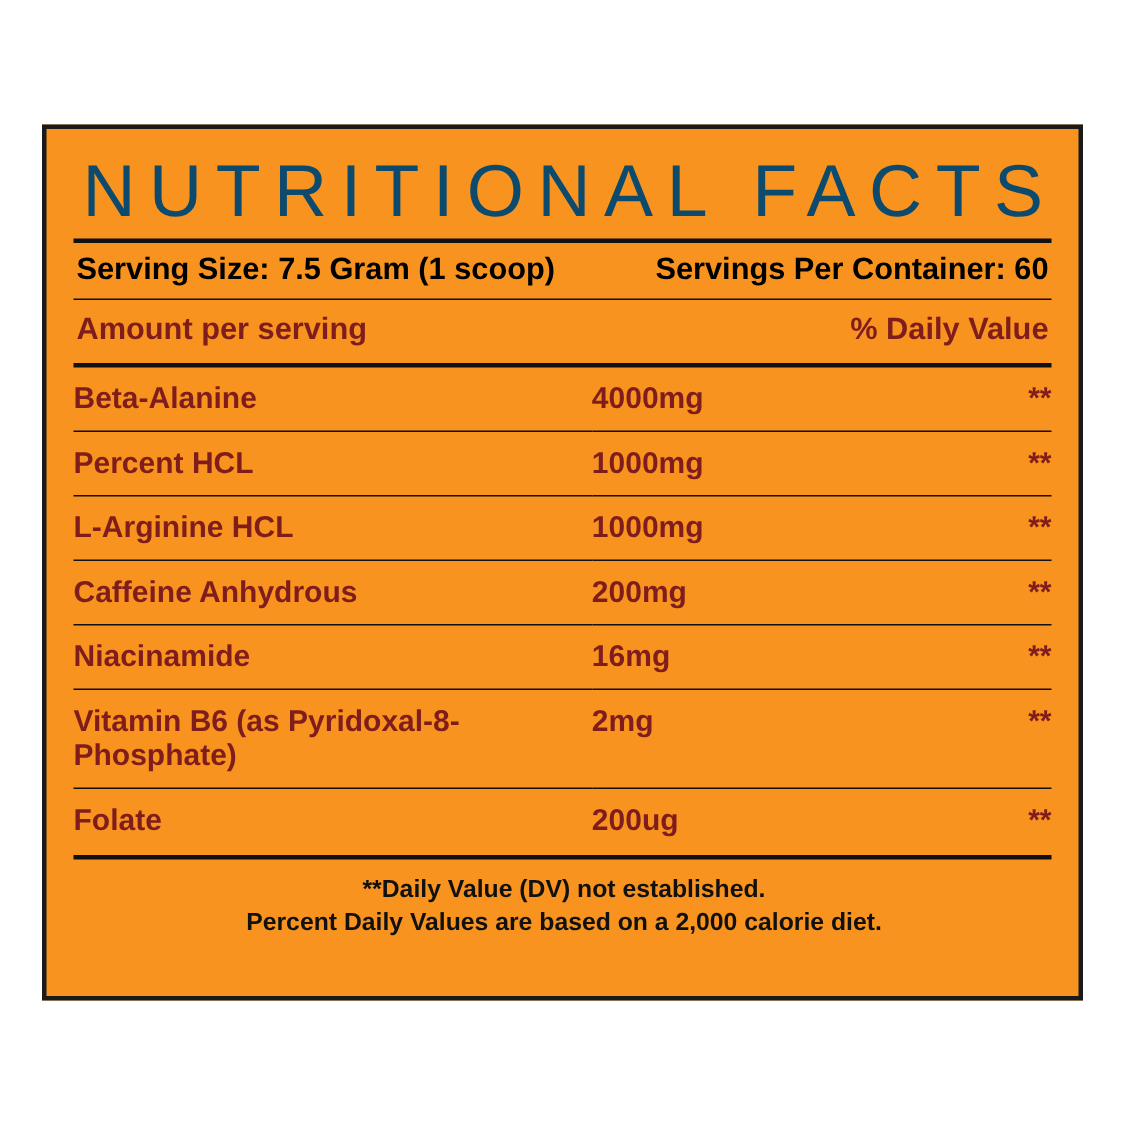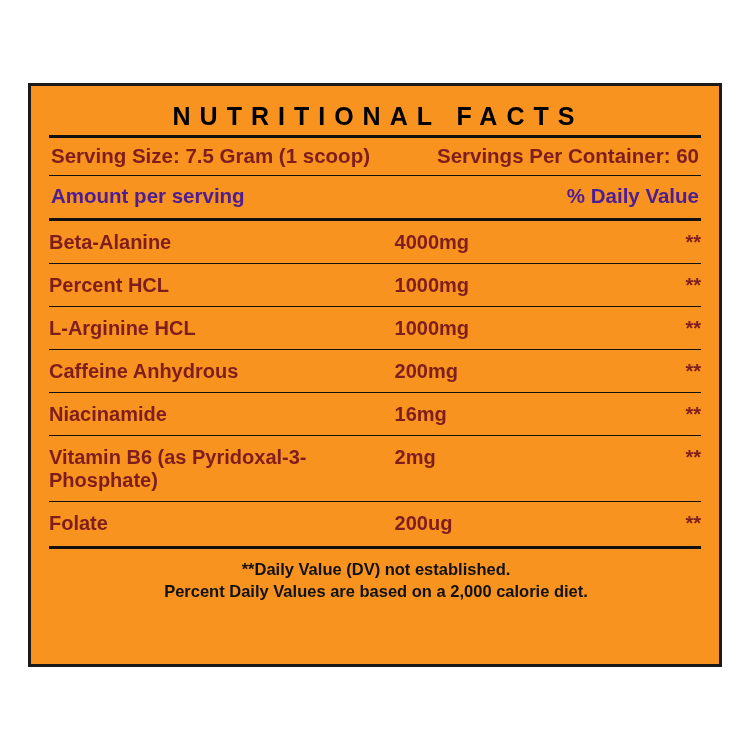--- a/index.html
+++ b/index.html
@@ -18,52 +18,52 @@
     left: 28px;
     top: 83px;
     width: 694px;
     height: 584px;
     background: #F7931E;
     box-sizing: border-box;
     border: 3px solid #1a1a1a;
     padding: 14px 18px 10px 18px;
   }
   .title {
-    font-size: 25px;
-    font-weight: bold;
-    color: #000000;
+    font-size: 49px;
+    font-weight: normal;
+    color: #0c4a6e;
     letter-spacing: 9px;
     text-align: center;
     line-height: 1.0;
     white-space: nowrap;
     margin: 4px 0 6px 0;
     padding-left: 6px;
   }
   .rule-thick {
     border-bottom: 3px solid #111111;
     margin: 2px 0 0 0;
   }
   .rule-thin {
     border-bottom: 1.5px solid #111111;
     margin: 0;
   }
   .serving-row {
     display: flex;
     justify-content: space-between;
     align-items: baseline;
-    color: #7f1d1d;
+    color: #000000;
     font-size: 20.5px;
     font-weight: bold;
     padding: 6px 2px 7px 2px;
   }
   .amount-row {
     display: flex;
     justify-content: space-between;
     align-items: baseline;
-    color: #4c1d95;
+    color: #7f1d1d;
     font-size: 20.5px;
     font-weight: bold;
     padding: 8px 2px 8px 2px;
   }
   table.facts {
     width: 100%;
     border-collapse: collapse;
     table-layout: fixed;
   }
   table.facts td {
@@ -136,21 +136,21 @@
         <td class="c-name">Caffeine Anhydrous</td>
         <td class="c-amt">200mg</td>
         <td class="c-dv">**</td>
       </tr>
       <tr>
         <td class="c-name">Niacinamide</td>
         <td class="c-amt">16mg</td>
         <td class="c-dv">**</td>
       </tr>
       <tr>
-        <td class="c-name">Vitamin B6 (as Pyridoxal-3-Phosphate)</td>
+        <td class="c-name">Vitamin B6 (as Pyridoxal-8-Phosphate)</td>
         <td class="c-amt">2mg</td>
         <td class="c-dv">**</td>
       </tr>
       <tr>
         <td class="c-name">Folate</td>
         <td class="c-amt">200ug</td>
         <td class="c-dv">**</td>
       </tr>
     </tbody>
   </table>

